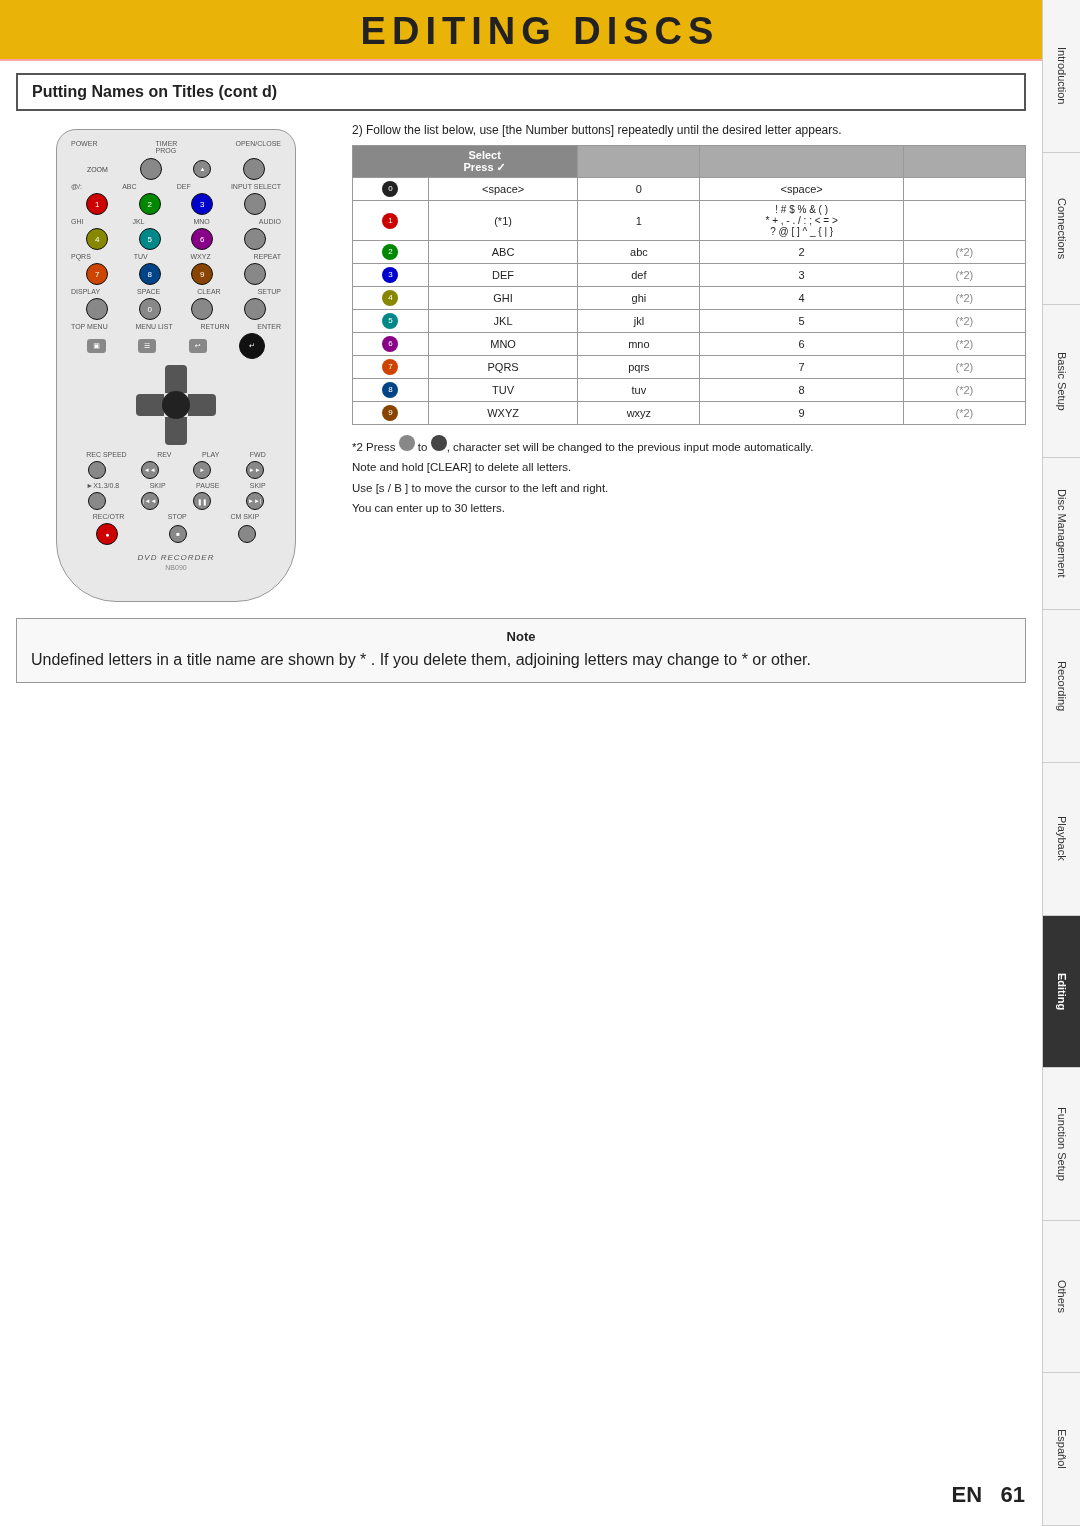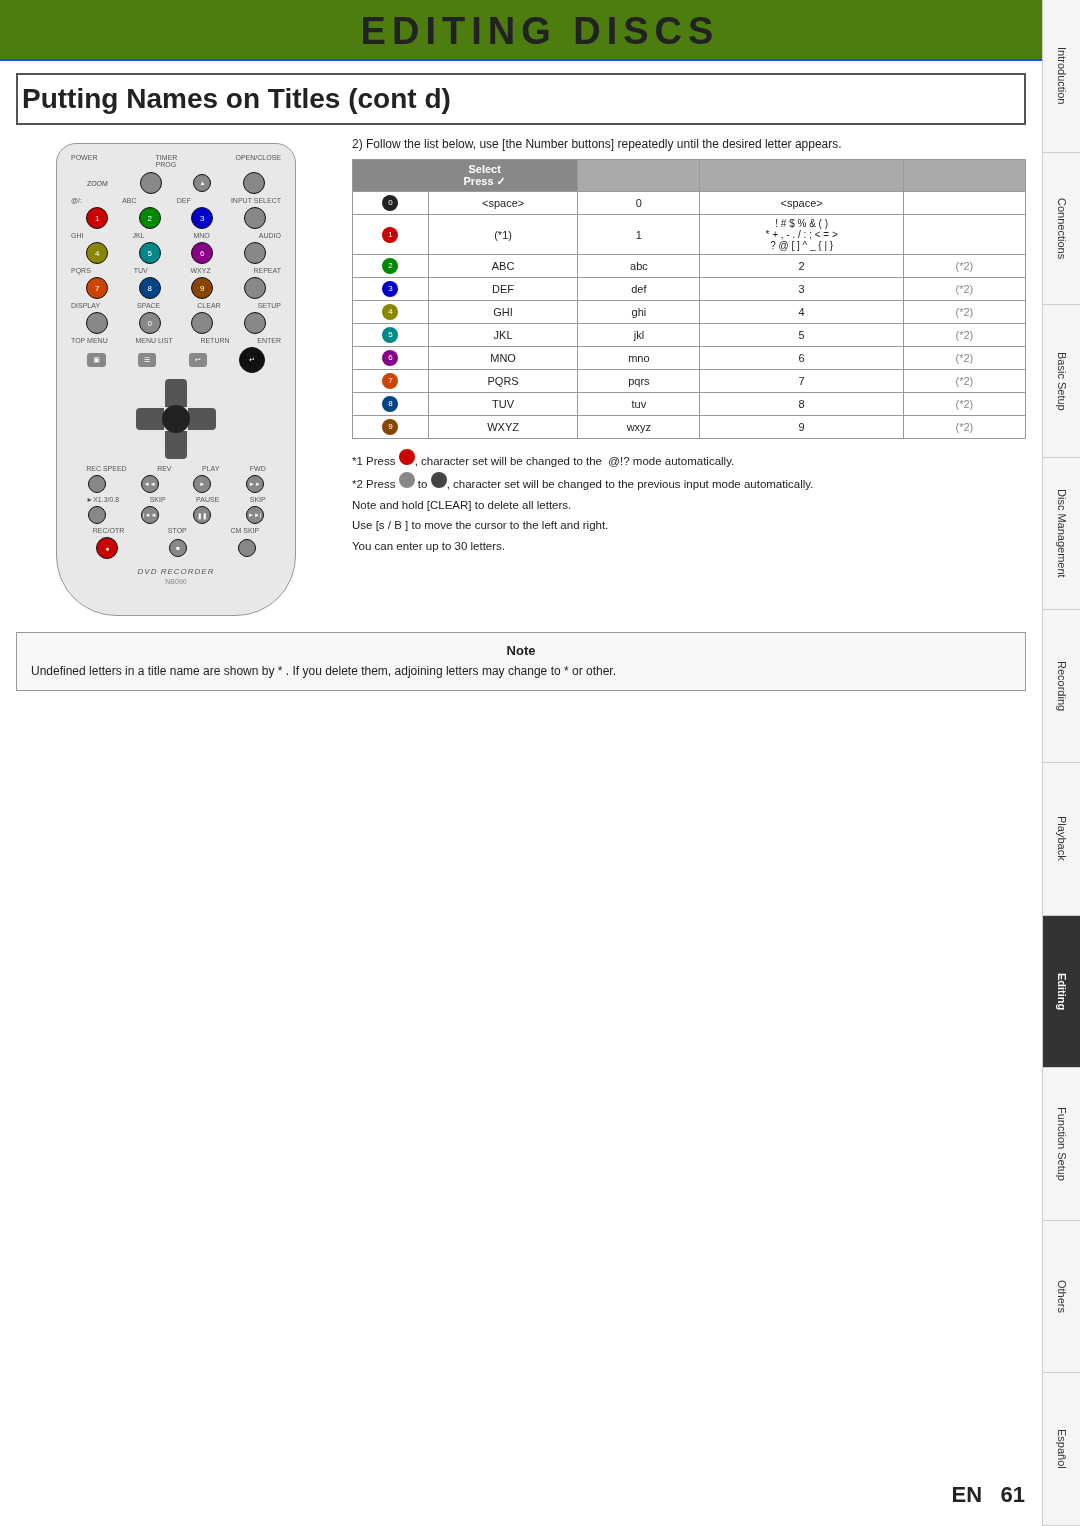--- a/index.html
+++ b/index.html
@@ -9,22 +9,22 @@
       background: #fff;
       font-family: Arial, sans-serif;
       font-size: 13px;
       color: #222;
       position: relative;
       overflow: hidden;
     }
 
     
     .header {
-      background: #4d7c0f;
-      border-bottom: 2px solid #1d4ed8;
+      background: #eab308;
+      border-bottom: 2px solid #fca5a5;
       text-align: center;
       padding: 10px 0 6px 0;
     }
     .header-title {
       font-size: 38px;
       font-weight: bold;
       letter-spacing: 6px;
       color: #222;
     }
 
@@ -62,22 +62,22 @@
     
     .main-content {
       margin-right: 38px;
       padding: 0;
     }
 
     
     .page-title-bar {
       border: 2px solid #555;
       margin: 12px 16px 10px 16px;
-      padding: 8px 4px;
-      font-size: 28px;
+      padding: 8px 14px;
+      font-size: 16px;
       font-weight: bold;
       color: #222;
     }
 
     
     .two-col {
       display: flex;
       margin: 0 16px;
       gap: 16px;
     }
@@ -319,21 +319,21 @@
       padding: 10px 14px;
       background: #f8f8f8;
     }
     .note-title {
       font-weight: bold;
       font-size: 13px;
       margin-bottom: 4px;
       text-align: center;
     }
     .note-text {
-      font-size: 12px;
+      font-size: 16px;
       line-height: 1.5;
     }
 
     
     .bottom-bar {
       position: absolute;
       bottom: 18px;
       right: 55px;
       font-size: 22px;
       font-weight: bold;
@@ -605,23 +605,20 @@
             <td>WXYZ</td>
             <td>wxyz</td>
             <td>9</td>
             <td style="color:#888;">(*2)</td>
           </tr>
         </tbody>
       </table>
 
       <div class="notes-section">
         <p>
-          *1 Press <span class="small-circle" style="background:#c00;"></span>, character set will be changed to the &nbsp;@!? mode automatically.
-        </p>
-        <p>
           *2 Press <span class="small-circle" style="background:#888;"></span> to <span class="small-circle" style="background:#444;"></span>, character set will be changed to the previous input mode automatically.
         </p>
         <p>Note and hold [CLEAR] to delete all letters.</p>
         <p>Use [s  / B ] to move the cursor to the left and right.</p>
         <p>You can enter up to 30 letters.</p>
       </div>
     </div>
   </div>
 
   <div class="note-box">

